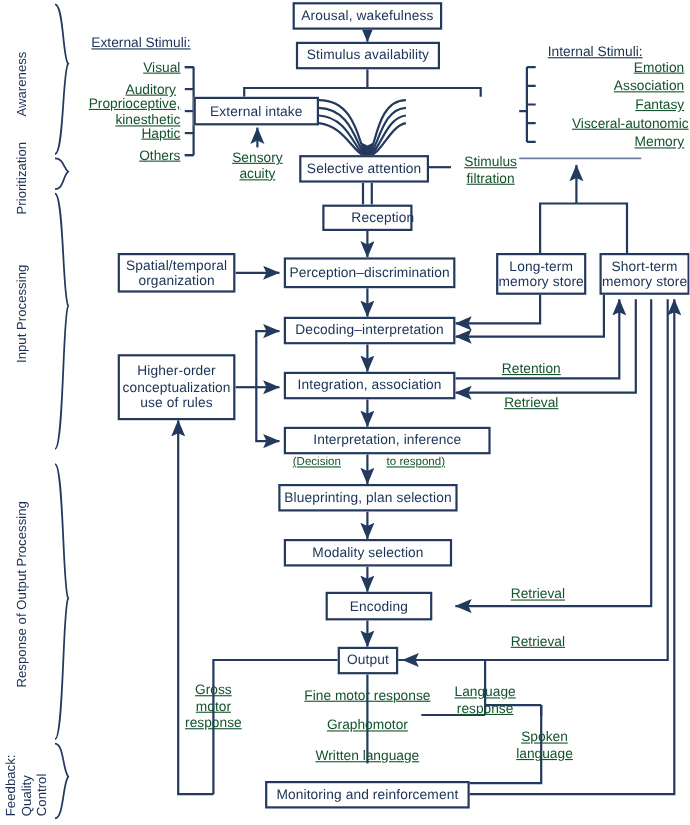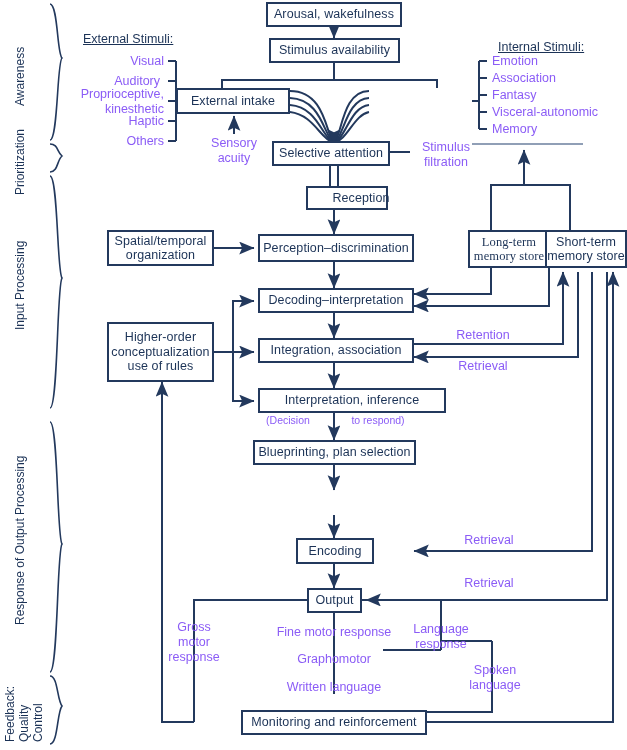--- a/index.html
+++ b/index.html
@@ -2,24 +2,24 @@
 <html><head>
 <meta charset="utf-8">
 <style>
   html,body{margin:0;padding:0;background:#ffffff;}
   body{font-family:"Liberation Sans","DejaVu Sans",sans-serif;}
   #stage{position:relative;width:627px;height:750px;background:#fff;overflow:hidden;}
   #svgroot{position:absolute;left:0;top:0;width:627px;height:750px;}
   .nbox{position:absolute;box-sizing:border-box;border:2px solid #23395d;background:#fff;
         color:#1b3256;display:flex;align-items:center;justify-content:center;text-align:center;
         font-size:12.5px;line-height:1.15;letter-spacing:0.1px;}
-  .lbl{position:absolute;color:#8b5cf6;font-size:12.5px;line-height:1.18;text-align:center;
-       white-space:pre-line;}
+  .lbl{position:absolute;color:#14532d;font-size:12.5px;line-height:1.18;text-align:center;
+       white-space:pre-line;text-decoration:underline;}
   .lbl.l{text-align:right;}
-  .lbl.r{text-align:left;}
+  .lbl.r{text-align:right;}
   .hdr{position:absolute;color:#1b3256;font-size:12.5px;text-decoration:underline;}
   .vlab{position:absolute;color:#1b3256;font-size:12px;
         writing-mode:vertical-rl;transform:rotate(180deg);text-align:center;white-space:pre-line;
         line-height:1.15;}
   .small{font-size:10.5px;}
 </style>
 </head>
 <body>
 
 <div id="stage">
@@ -152,40 +152,41 @@
   <div class="lbl r" style="left:492px;top:54px;width:130px;">Emotion</div>
   <div class="lbl r" style="left:492px;top:71px;width:130px;">Association</div>
   <div class="lbl r" style="left:492px;top:88px;width:130px;">Fantasy</div>
   <div class="lbl r" style="left:492px;top:105px;width:134px;">Visceral-autonomic</div>
   <div class="lbl r" style="left:492px;top:122px;width:130px;">Memory</div>
 
   <div class="nbox" style="left:266px;top:2px;width:136px;height:25px;">Arousal, wakefulness</div>
   <div class="nbox" style="left:269px;top:38px;width:131px;height:25px;">Stimulus availability</div>
   <div class="nbox" style="left:176px;top:88px;width:114px;height:26px;">External intake</div>
   <div class="nbox" style="left:272px;top:141px;width:118px;height:25px;">Selective attention</div>
-  <div class="nbox" style="left:306px;top:186px;width:82px;height:24px;padding-left:28px;">Reception</div>
+  <div class="nbox" style="left:293px;top:186px;width:82px;height:24px;padding-left:28px;">Reception</div>
 
   <div class="nbox" style="left:107px;top:230px;width:107px;height:36px;">Spatial/temporal
 organization</div>
   <div class="nbox" style="left:258px;top:234px;width:156px;height:28px;">Perception–discrimination</div>
 
-  <div class="nbox" style="left:468px;top:230px;width:82px;height:38px;font-family:Liberation Serif, serif;">Long-term
+  <div class="nbox" style="left:451px;top:230px;width:82px;height:38px;">Long-term
 memory store</div>
   <div class="nbox" style="left:545px;top:230px;width:82px;height:38px;">Short-term
 memory store</div>
 
   <div class="nbox" style="left:258px;top:288px;width:156px;height:25px;">Decoding–interpretation</div>
   <div class="nbox" style="left:107px;top:322px;width:107px;height:60px;">Higher-order
 conceptualization
 use of rules</div>
   <div class="nbox" style="left:258px;top:338px;width:156px;height:25px;">Integration, association</div>
   <div class="nbox" style="left:258px;top:388px;width:188px;height:25px;">Interpretation, inference</div>
 
   <div class="nbox" style="left:253px;top:440px;width:163px;height:25px;">Blueprinting, plan selection</div>
-  <div class="nbox" style="left:296px;top:538px;width:78px;height:26px;">Encoding</div>
+  <div class="nbox" style="left:258px;top:490px;width:153px;height:25px;">Modality selection</div>
+  <div class="nbox" style="left:296px;top:538px;width:97px;height:26px;">Encoding</div>
   <div class="nbox" style="left:307px;top:588px;width:55px;height:25px;">Output</div>
   <div class="nbox" style="left:241px;top:710px;width:186px;height:25px;">Monitoring and reinforcement</div>
 
   <div class="lbl" style="left:198px;top:136px;width:72px;">Sensory
 acuity</div>
   <div class="lbl" style="left:408px;top:140px;width:76px;">Stimulus
 filtration</div>
   <div class="lbl small" style="left:252px;top:414px;width:72px;">(Decision</div>
   <div class="lbl small" style="left:339px;top:414px;width:78px;">to respond)</div>
 

